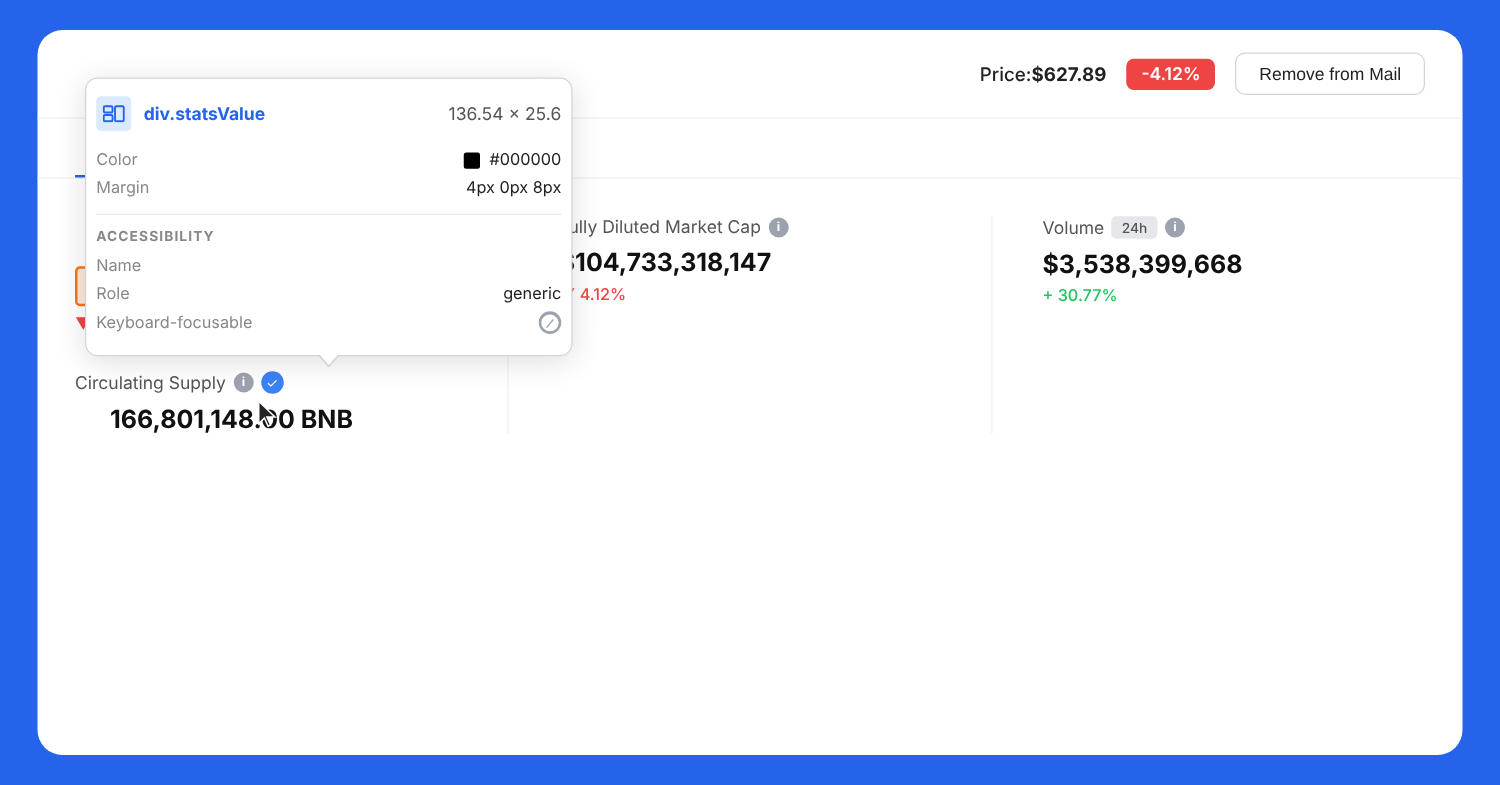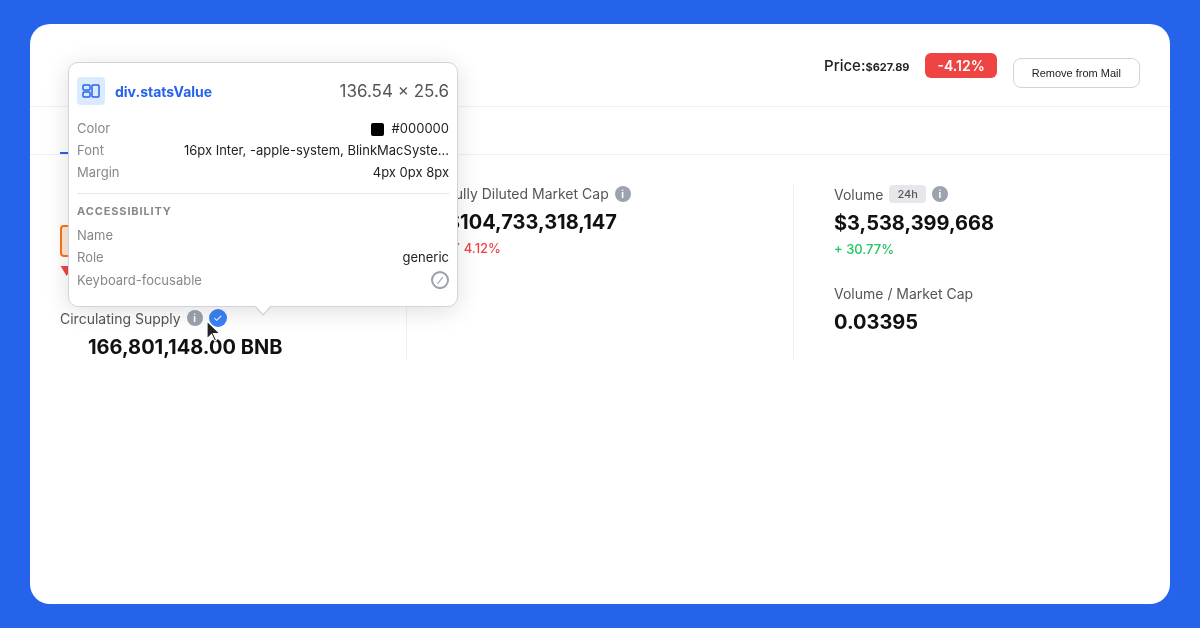--- a/index.html
+++ b/index.html
@@ -28,43 +28,42 @@
       padding: 18px 30px;
       border-bottom: 1px solid #f0f0f0;
       gap: 16px;
     }
     .price-label {
       font-size: 15px;
       color: #222;
       font-weight: 500;
     }
     .price-value {
-      font-size: 11px;
+      font-size: 15px;
       color: #222;
       font-weight: 700;
     }
     .price-badge {
       background: #ef4444;
       color: #fff;
       font-size: 14px;
       font-weight: 600;
       padding: 4px 12px;
       border-radius: 6px;
     }
     .remove-btn {
       border: 1px solid #d1d5db;
       background: #fff;
       color: #222;
-      font-size: 11px;
+      font-size: 14px;
       font-weight: 500;
       padding: 8px 18px;
       border-radius: 8px;
       cursor: pointer;
       white-space: nowrap;
-      margin-top: 16px;
     }
     
     .tabs-bar {
       display: flex;
       align-items: center;
       padding: 0 30px;
       border-bottom: 1px solid #f0f0f0;
     }
     .tab-item {
       padding: 14px 16px;
@@ -204,21 +203,21 @@
       justify-content: center;
     }
     .inspector-element-name {
       color: #2563eb;
       font-size: 14px;
       font-weight: 700;
     }
     .inspector-dimensions {
       margin-left: auto;
       color: #555;
-      font-size: 17px;
+      font-size: 14px;
       text-align: right;
     }
     .inspector-row {
       display: flex;
       align-items: center;
       justify-content: space-between;
       padding: 3px 0;
       font-size: 13px;
       color: #333;
     }
@@ -312,24 +311,20 @@
     </div>
 
     <div class="inspector-row">
       <span class="label">Color</span>
       <span class="value">
         <span class="color-dot"></span>
         #000000
       </span>
     </div>
     <div class="inspector-row">
-      <span class="label">Font</span>
-      <span class="value">16px Inter, -apple-system, BlinkMacSyste...</span>
-    </div>
-    <div class="inspector-row">
       <span class="label">Margin</span>
       <span class="value">4px 0px 8px</span>
     </div>
 
     <hr class="divider">
 
     <div class="accessibility-label">ACCESSIBILITY</div>
 
     <div class="inspector-row">
       <span class="label">Name</span>
@@ -389,24 +384,20 @@
 
     <div class="col-right">
       <div class="stat-label">
         <span>Volume</span>
         <span class="badge-24h">24h</span>
         <span class="info-icon">i</span>
       </div>
       <div class="stat-value">$3,538,399,668</div>
       <div class="stat-change-pos">+ 30.77%</div>
 
-      <div style="margin-top: 28px;">
-        <div class="stat-label">Volume / Market Cap</div>
-        <div class="stat-value">0.03395</div>
-      </div>
     </div>
 
   </div>
 
   <svg class="cursor" style="left: 175px; top: 295px;" viewBox="0 0 18 24" fill="none">
     <path d="M2 2L2 20L6.5 15.5L9.5 22L11.5 21L8.5 14.5L15 14.5L2 2Z" fill="#222" stroke="#fff" stroke-width="1.2"></path>
   </svg>
 
 </div>
 

